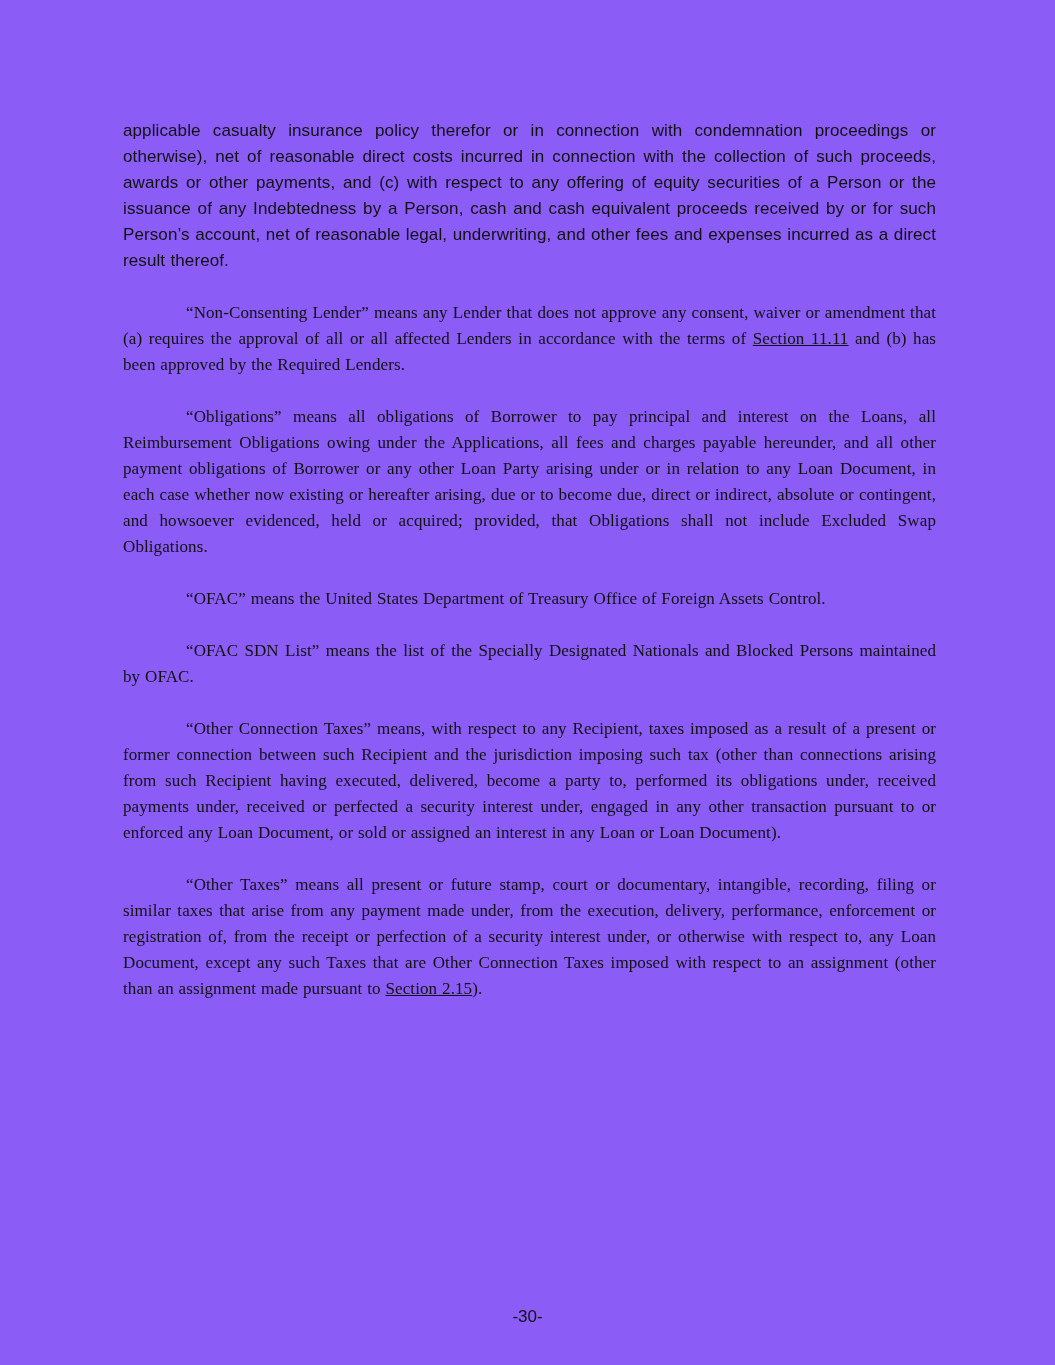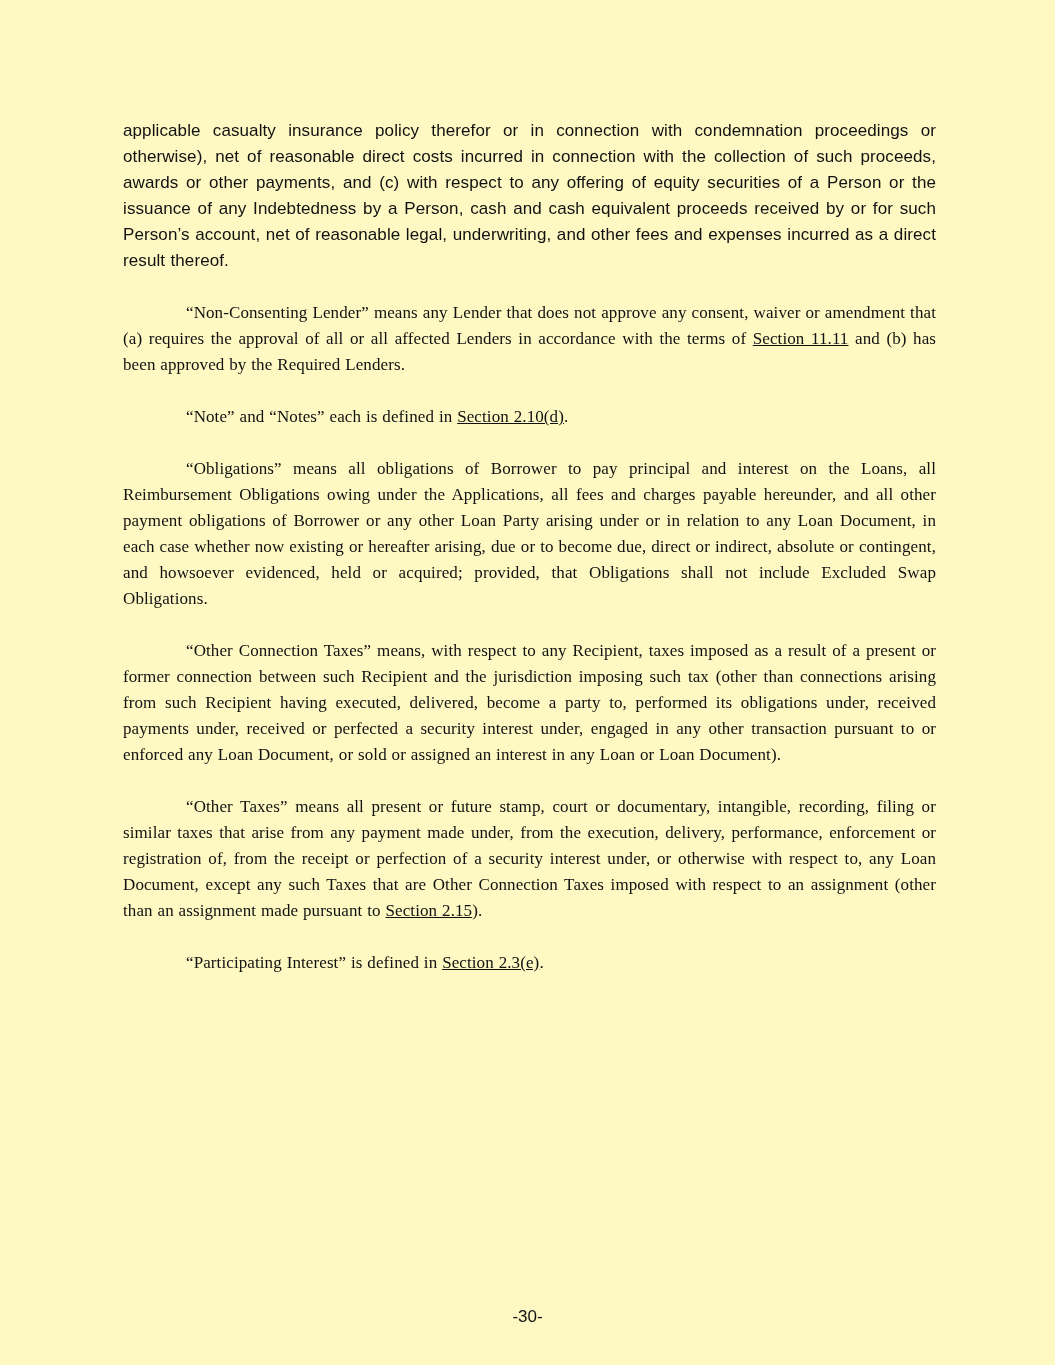--- a/index.html
+++ b/index.html
@@ -14,21 +14,21 @@
     font-family: "Liberation Sans", sans-serif;
     color: #111111;
     overflow: hidden;
   }
   .page {
     position: absolute;
     top: 0;
     left: 0;
     width: 1055px;
     height: 1365px;
-    background: #fef9c3;
+    background: #8b5cf6;
   }
   .content {
     position: absolute;
     top: 118px;
     left: 123px;
     width: 813px;
   }
   .para {
     font-size: 17px;
     line-height: 26px;
@@ -56,20 +56,20 @@
     color: #111111;
   }
 </style>
 </head>
 <body>
 
 <div class="page">
   <div class="content" id="paragraph-container">
       <p class="para"><span>applicable casualty insurance policy therefor or in connection with condemnation proceedings or otherwise), net of reasonable direct costs incurred in connection with the collection of such proceeds, awards or other payments, and (c) with respect to any offering of equity securities of a Person or the issuance of any Indebtedness by a Person, cash and cash equivalent proceeds received by or for such Person’s account, net of reasonable legal, underwriting, and other fees and expenses incurred as a direct result thereof.</span></p>
       <p class="para indent"><span>“Non-Consenting Lender” means any Lender that does not approve any consent, waiver or amendment that (a) requires the approval of all or all affected Lenders in accordance with the terms of </span><span class="section-ref">Section 11.11</span><span> and (b) has been approved by the Required Lenders.</span></p>
-      <p class="para indent"><span>“Note” and “Notes” each is defined in </span><span class="section-ref">Section 2.10(d)</span><span>.</span></p>
       <p class="para indent"><span>“Obligations” means all obligations of Borrower to pay principal and interest on the Loans, all Reimbursement Obligations owing under the Applications, all fees and charges payable hereunder, and all other payment obligations of Borrower or any other Loan Party arising under or in relation to any Loan Document, in each case whether now existing or hereafter arising, due or to become due, direct or indirect, absolute or contingent, and howsoever evidenced, held or acquired; provided, that Obligations shall not include Excluded Swap Obligations.</span></p>
+      <p class="para indent"><span>“OFAC” means the United States Department of Treasury Office of Foreign Assets Control.</span></p>
+      <p class="para indent"><span>“OFAC SDN List” means the list of the Specially Designated Nationals and Blocked Persons maintained by OFAC.</span></p>
       <p class="para indent"><span>“Other Connection Taxes” means, with respect to any Recipient, taxes imposed as a result of a present or former connection between such Recipient and the jurisdiction imposing such tax (other than connections arising from such Recipient having executed, delivered, become a party to, performed its obligations under, received payments under, received or perfected a security interest under, engaged in any other transaction pursuant to or enforced any Loan Document, or sold or assigned an interest in any Loan or Loan Document).</span></p>
       <p class="para indent"><span>“Other Taxes” means all present or future stamp, court or documentary, intangible, recording, filing or similar taxes that arise from any payment made under, from the execution, delivery, performance, enforcement or registration of, from the receipt or perfection of a security interest under, or otherwise with respect to, any Loan Document, except any such Taxes that are Other Connection Taxes imposed with respect to an assignment (other than an assignment made pursuant to </span><span class="section-ref">Section 2.15</span><span>).</span></p>
-      <p class="para indent"><span>“Participating Interest” is defined in </span><span class="section-ref">Section 2.3(e)</span><span>.</span></p>
     </div>
   <div class="footer">-30-</div>
 </div>
 
 </body></html>

